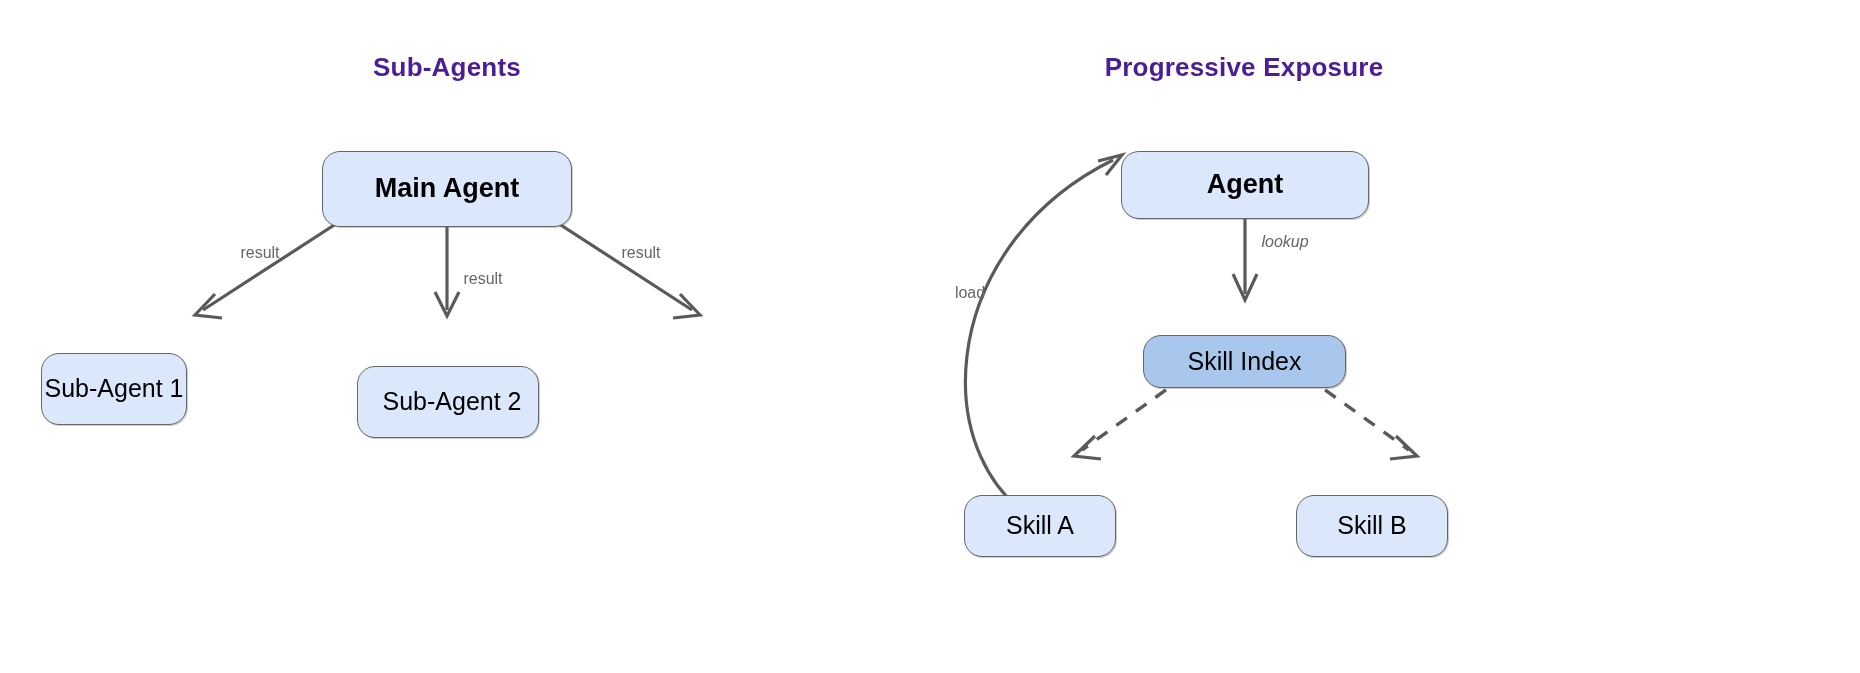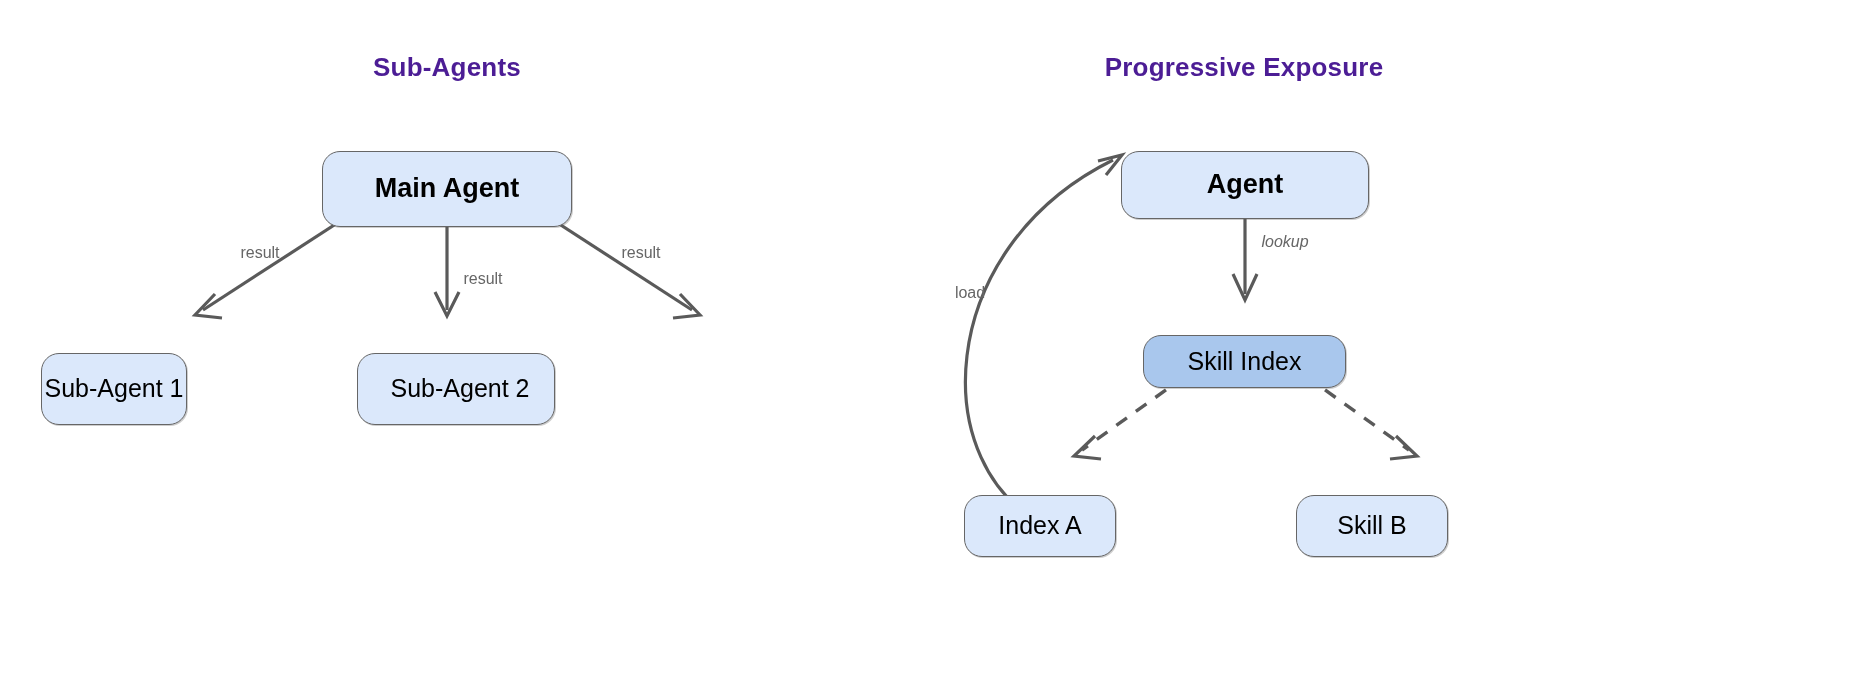--- a/index.html
+++ b/index.html
@@ -142,28 +142,28 @@
   </svg>
 
   <div class="panel-title" style="left:447px; top:52px;">Sub-Agents</div>
 
   <div class="panel-title" style="left:1244px; top:52px;">Progressive Exposure</div>
 
   <div class="node bold" style="left:322px; top:115px; width:250px; height:76px;">Main Agent</div>
 
   <div class="node" style="left:41px; top:317px; width:146px; height:72px;">Sub-Agent 1</div>
 
-  <div class="node" style="left:357px; top:317px; width:198px; height:72px;padding-left:8px;">Sub-Agent 2</div>
+  <div class="node" style="left:357px; top:330px; width:182px; height:72px;padding-left:8px;">Sub-Agent 2</div>
 
 
   <div class="node bold" style="left:1121px; top:115px; width:248px; height:68px;">Agent</div>
 
   <div class="node accent" style="left:1143px; top:299px; width:203px; height:53px;">Skill Index</div>
 
-  <div class="node" style="left:964px; top:459px; width:152px; height:62px;">Index A</div>
+  <div class="node" style="left:964px; top:459px; width:152px; height:62px;">Skill A</div>
 
   <div class="node" style="left:1296px; top:459px; width:152px; height:62px;">Skill B</div>
 
   <div class="edge-label" style="left:260px; top:253px;">result</div>
 
   <div class="edge-label" style="left:483px; top:279px;">result</div>
 
   <div class="edge-label" style="left:641px; top:253px;">result</div>
 
   <div class="edge-label" style="left:1285px; top:242px;font-style:italic;">lookup</div>

